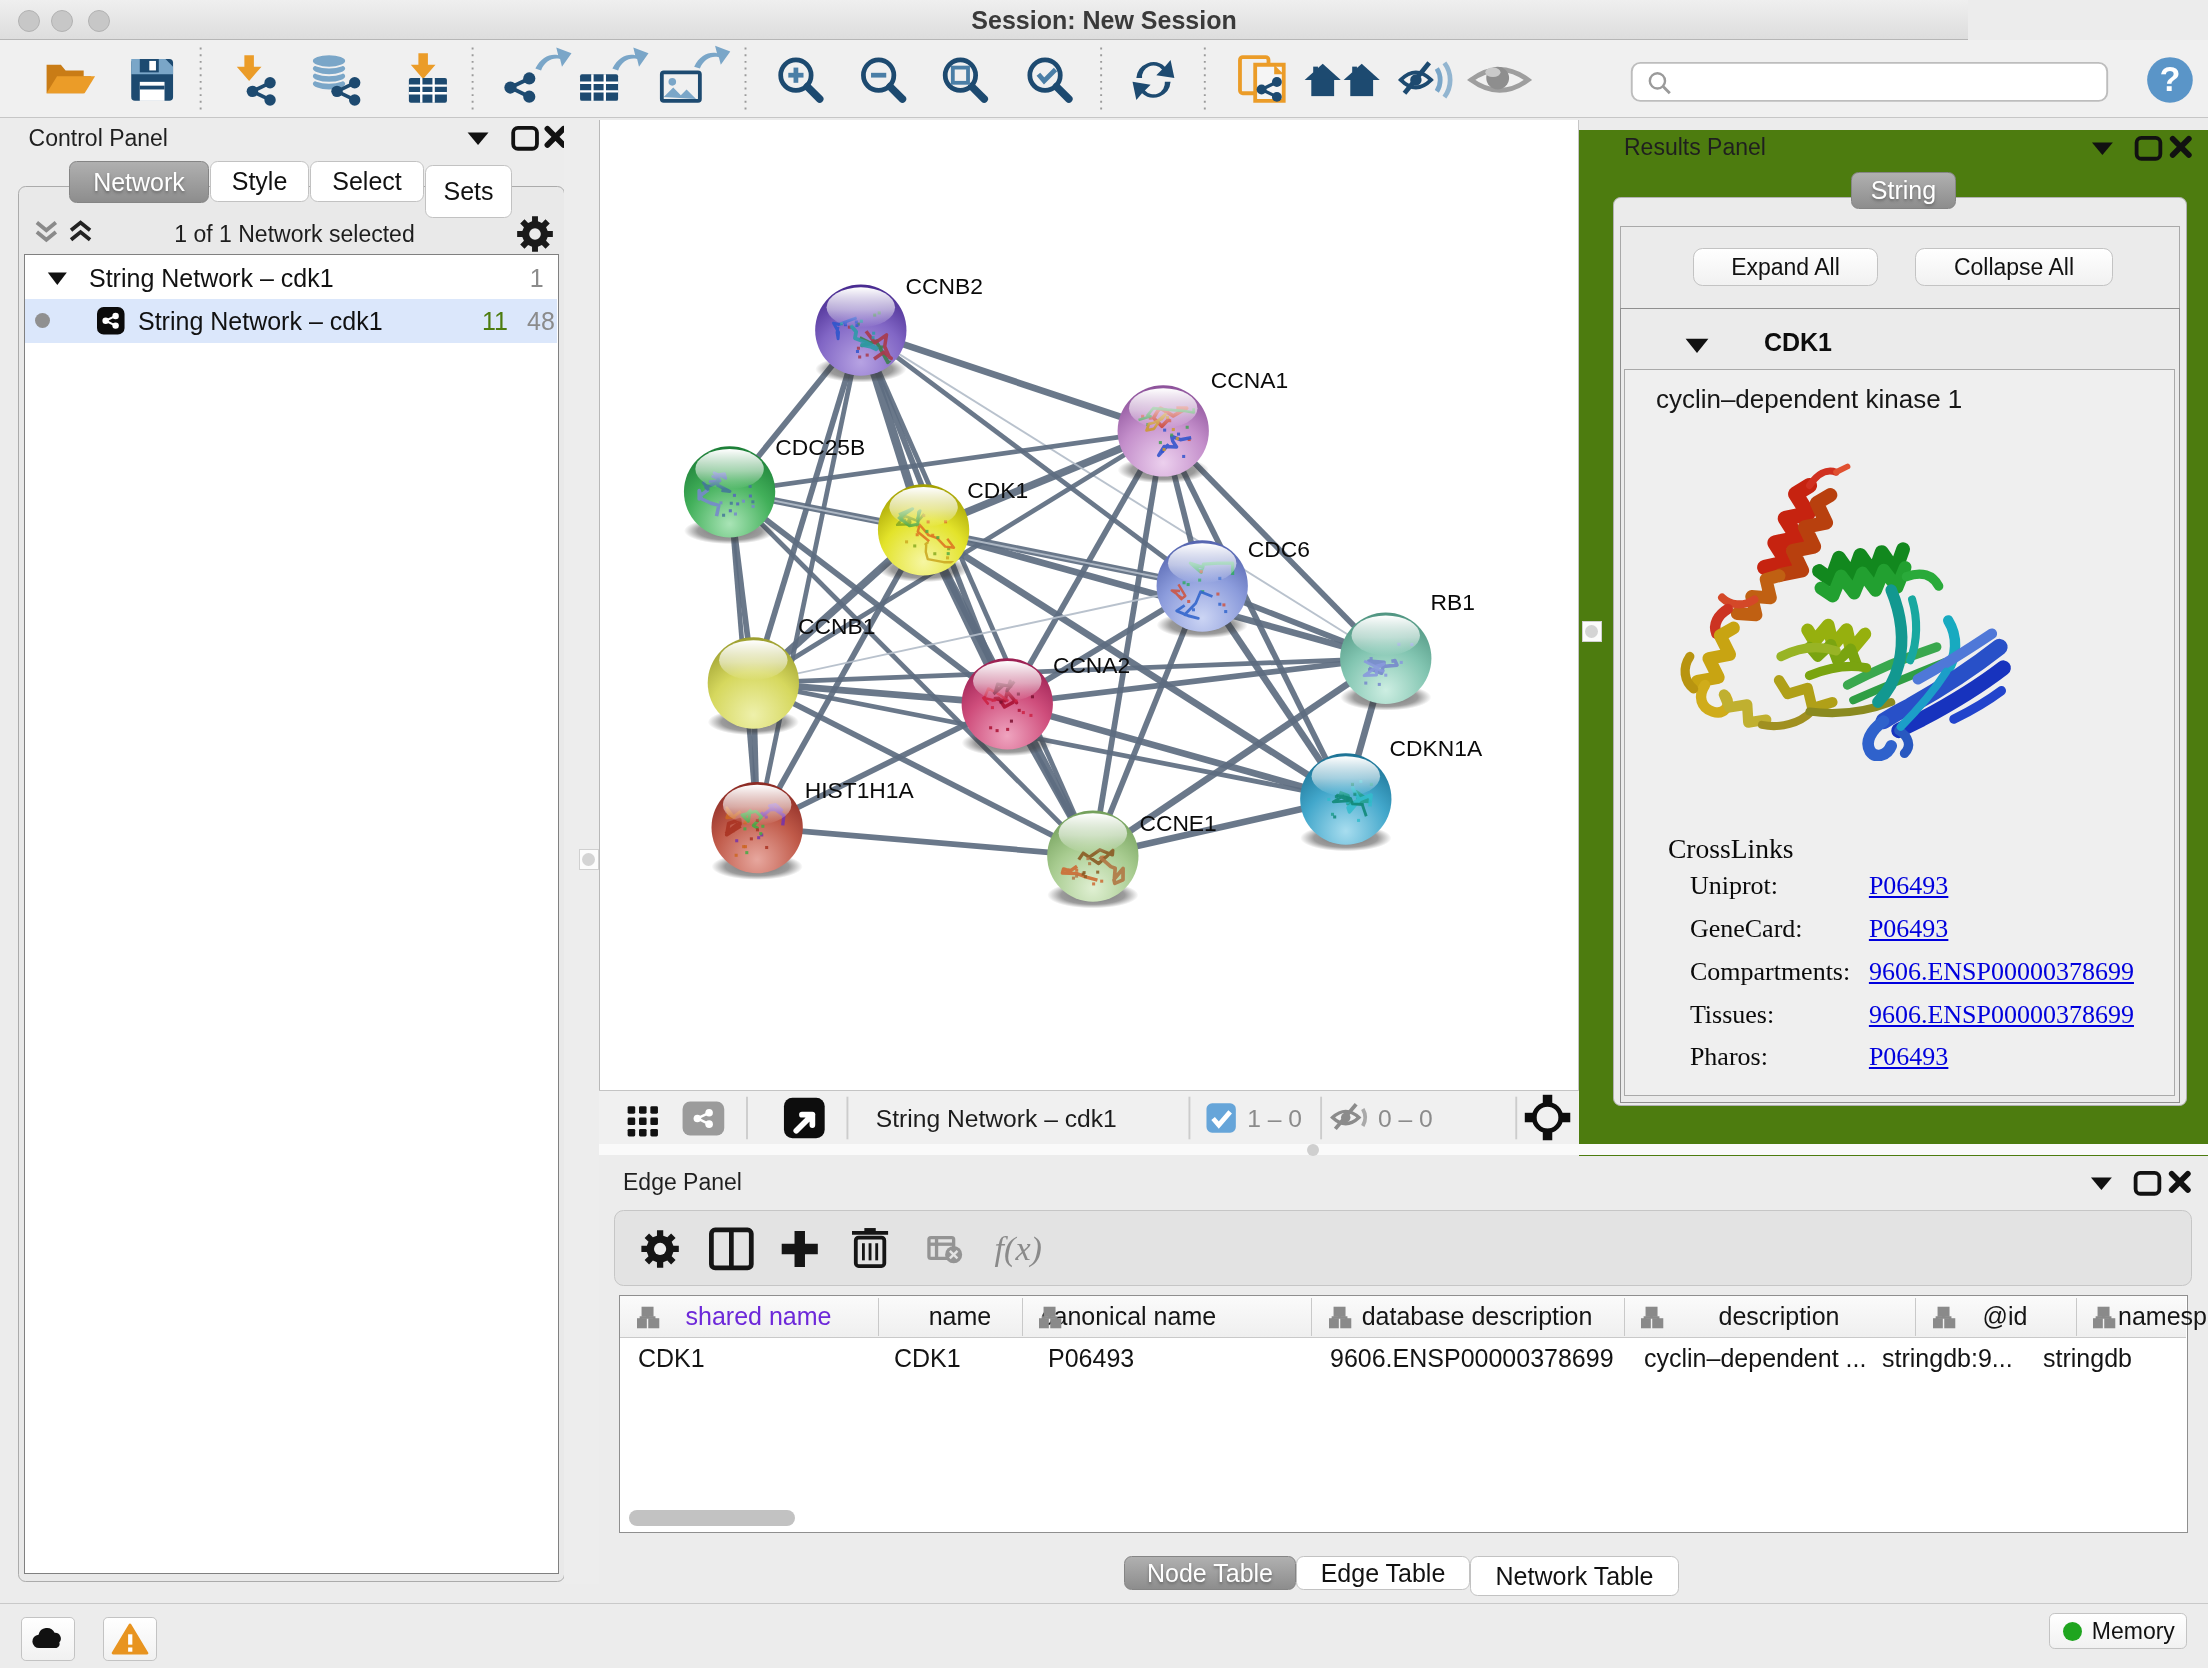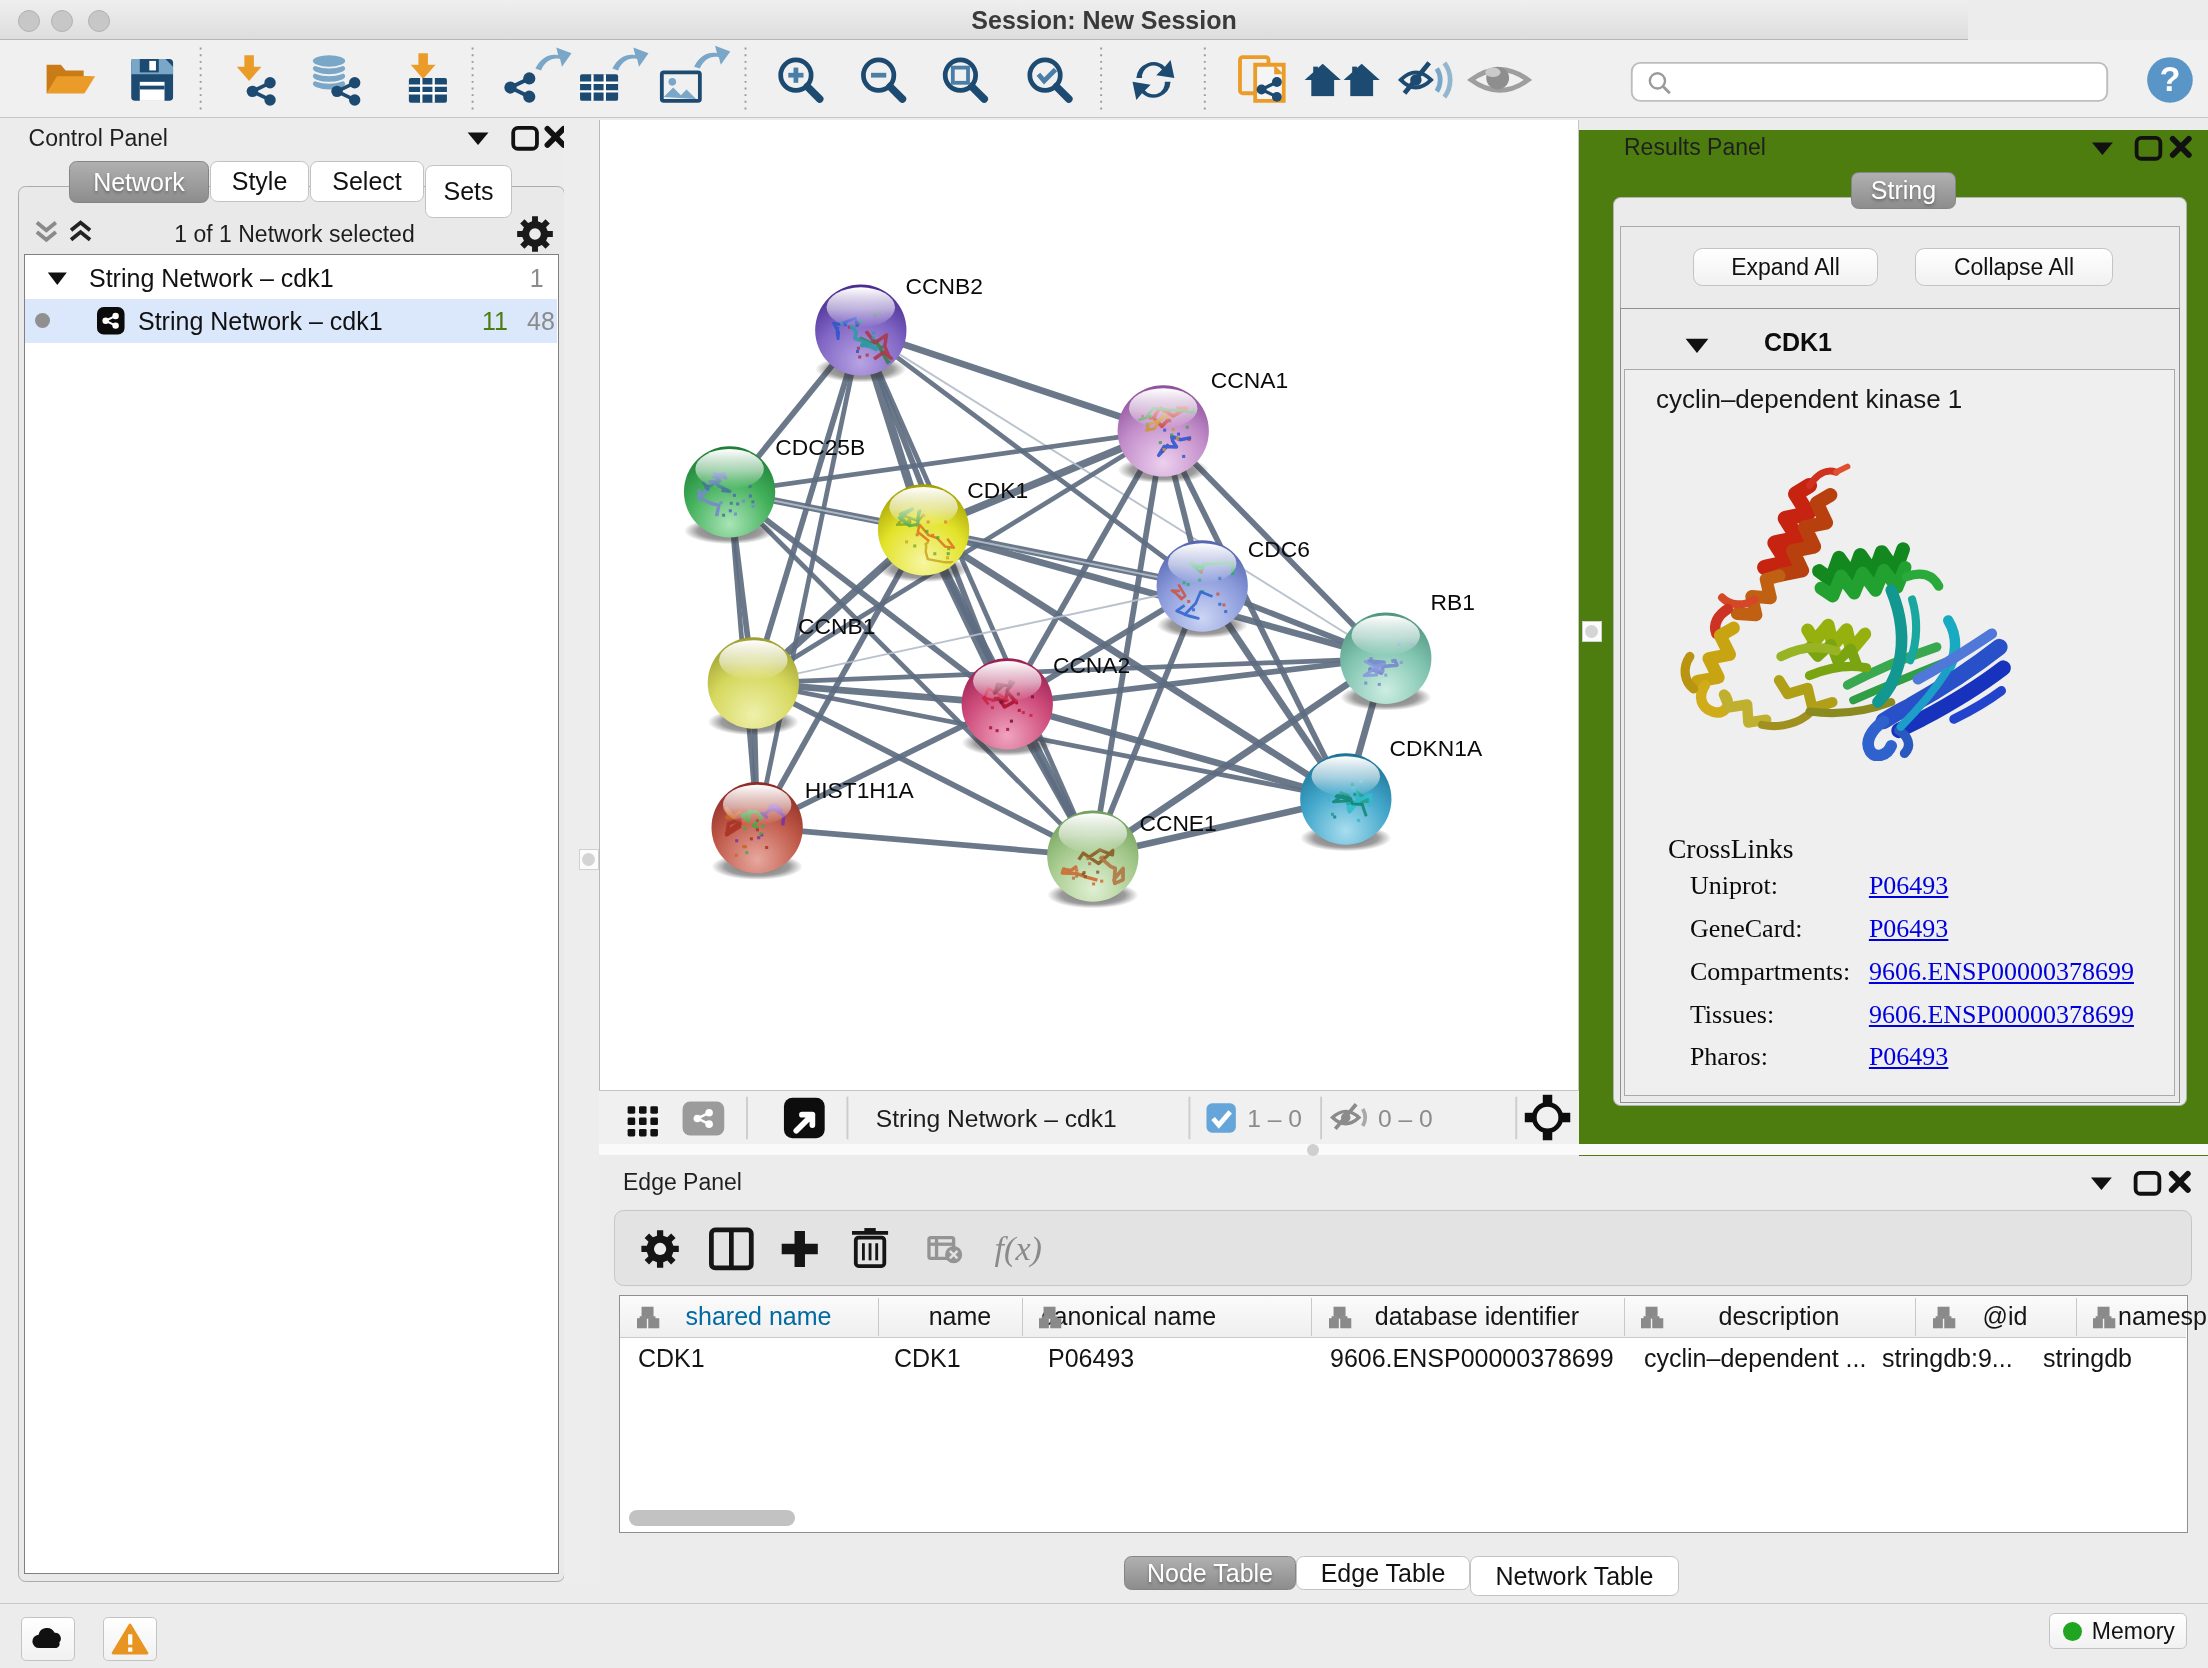--- a/index.html
+++ b/index.html
@@ -766,21 +766,21 @@
         <rect x="-16" y="-12" width="26" height="22" rx="2" fill="none" stroke="#555" stroke-width="3.5"></rect>
         <line x1="-16" y1="-5" x2="10" y2="-5" stroke="#555" stroke-width="3.5"></line>
         <line x1="-8" y1="-12" x2="-8" y2="10" stroke="#555" stroke-width="3.5"></line>
         <circle cx="10" cy="6" r="9" fill="#555"></circle>
         <path d="M6,2 l8,8 M14,2 l-8,8" stroke="#e3e3e3" stroke-width="2.5"></path>
       </g>
       <text x="400" y="53" font-family="Liberation Serif,serif" font-style="italic" font-size="36" fill="#8a8a8a">f(x)</text>
     </svg>
     <div class="abs" style="left:20px;top:139px;width:1569px;height:238px;background:#fff;border:1.9px solid #8f8f8f">
       <div class="abs" style="left:0;top:0;width:1566px;height:42px;background:linear-gradient(#fbfbfb,#efefef);border-bottom:1px solid #c9c9c9"></div>
-      <div class="abs" style="left:19px;top:5.7px;width:239px;text-align:center;font-size:25px;color:#0369a1">shared name</div>
+      <div class="abs" style="left:19px;top:5.7px;width:239px;text-align:center;font-size:25px;color:#6d28d9">shared name</div>
       <svg class="abs" width="23" height="23" style="left:17px;top:9.5px" viewBox="0 0 24 24">
         <g fill="none" stroke="#8a8a8a" stroke-width="2.5">
           <rect x="6" y="2" width="10" height="8" fill="#8a8a8a"></rect>
           <rect x="0" y="14" width="9" height="8" fill="#8a8a8a"></rect>
           <rect x="13" y="14" width="9" height="8" fill="#8a8a8a"></rect>
           <path d="M11,10 v2 M4,14 v-2 h14 v2"></path>
         </g>
       </svg>
       <div class="abs" style="left:258px;top:1.9px;width:1px;height:38px;background:#c9c9c9"></div>
       <div class="abs" style="left:277px;top:5.7px;width:126px;text-align:center;font-size:25px;color:#141414">name</div>
@@ -788,21 +788,21 @@
       <div class="abs" style="left:421px;top:5.7px;width:270px;text-align:left;font-size:25px;color:#141414">canonical name</div>
       <svg class="abs" width="23" height="23" style="left:419px;top:9.5px" viewBox="0 0 24 24">
         <g fill="none" stroke="#8a8a8a" stroke-width="2.5">
           <rect x="6" y="2" width="10" height="8" fill="#8a8a8a"></rect>
           <rect x="0" y="14" width="9" height="8" fill="#8a8a8a"></rect>
           <rect x="13" y="14" width="9" height="8" fill="#8a8a8a"></rect>
           <path d="M11,10 v2 M4,14 v-2 h14 v2"></path>
         </g>
       </svg>
       <div class="abs" style="left:691px;top:1.9px;width:1px;height:38px;background:#c9c9c9"></div>
-      <div class="abs" style="left:710px;top:5.7px;width:294px;text-align:center;font-size:25px;color:#141414">database identifier</div>
+      <div class="abs" style="left:710px;top:5.7px;width:294px;text-align:center;font-size:25px;color:#141414">database description</div>
       <svg class="abs" width="23" height="23" style="left:709px;top:9.5px" viewBox="0 0 24 24">
         <g fill="none" stroke="#8a8a8a" stroke-width="2.5">
           <rect x="6" y="2" width="10" height="8" fill="#8a8a8a"></rect>
           <rect x="0" y="14" width="9" height="8" fill="#8a8a8a"></rect>
           <rect x="13" y="14" width="9" height="8" fill="#8a8a8a"></rect>
           <path d="M11,10 v2 M4,14 v-2 h14 v2"></path>
         </g>
       </svg>
       <div class="abs" style="left:1004px;top:1.9px;width:1px;height:38px;background:#c9c9c9"></div>
       <div class="abs" style="left:1023px;top:5.7px;width:272px;text-align:center;font-size:25px;color:#141414">description</div>

